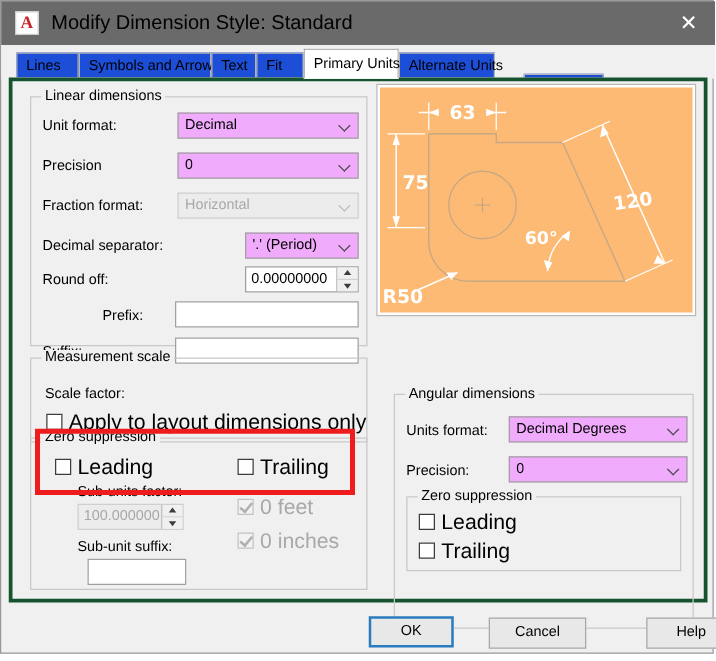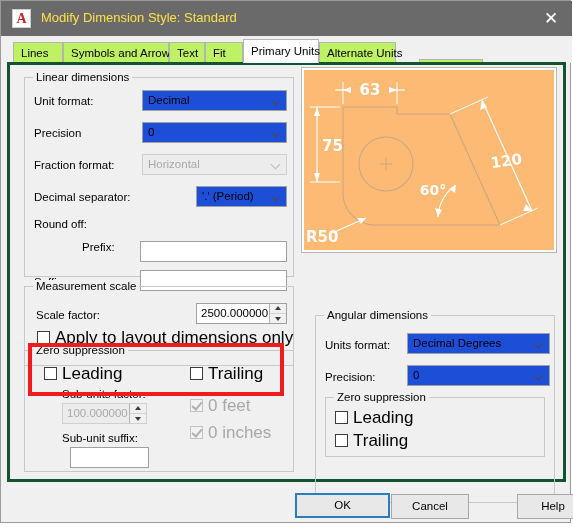--- a/index.html
+++ b/index.html
@@ -50,22 +50,22 @@
     line-height: 17px;
     text-align: center;
     font-family: "Liberation Serif", serif;
     font-weight: bold;
     font-size: 14px;
     color: #cc2229;
   }
   #title-text {
     position: absolute;
     left: 40px; top: 9px;
-    color: #fde047;
-    font-size: 13px;
+    color: #000000;
+    font-size: 16px;
     white-space: nowrap;
   }
   #close-btn {
     position: absolute;
     right: 6px; top: 5px;
     width: 30px; height: 25px;
     color: #ffffff;
     font-size: 17px;
     line-height: 25px;
     text-align: center;
@@ -78,21 +78,21 @@
     left: 0; top: 35px;
     width: 571px; height: 27px;
     background: #f0f0f0;
   }
   .tab {
     position: absolute;
     top: 6px;
     height: 21px;
     line-height: 20px;
     padding: 0 7px;
-    background: #bef264;
+    background: #1d4ed8;
     border: 1px solid #b4b4b4;
     border-bottom: 1px solid #b4b4b4;
     box-sizing: border-box;
     white-space: nowrap;
     font-size: 11.5px;
     cursor: pointer;
   }
   .tab.active {
     top: 3px;
     height: 24px;
@@ -133,21 +133,21 @@
     white-space: nowrap;
     font-size: 11.5px;
     line-height: 14px;
   }
   .lbl.dim { color: #a0a0a0; }
 
   
   .combo {
     position: absolute;
     height: 21px;
-    background: #1d4ed8;
+    background: #f0abfc;
     border: 1px solid #a0a0a0;
     box-sizing: border-box;
     cursor: pointer;
   }
   .combo .val {
     position: absolute;
     left: 5px; top: 2px;
     font-size: 11.5px;
     line-height: 15px;
     white-space: nowrap;
@@ -362,43 +362,43 @@
       <div class="arrow"></div>
     </div>
 
     <div class="lbl" style="left:24px;top:125px;">Decimal separator:</div>
     <div class="combo" style="left:186px;top:121px;width:91px;">
       <div class="val">'.' (Period)</div>
       <div class="arrow"></div>
     </div>
 
     <div class="lbl" style="left:24px;top:152px;">Round off:</div>
-
-    <div class="lbl" style="left:24px;top:175px;padding-left:48px;">Prefix:</div>
-    <div class="tinput" style="left:130px;top:176px;width:147px;">
-      <div class="val"></div>
-    </div>
-
-    <div class="lbl" style="left:24px;top:210px;">Suffix:</div>
-    <div class="tinput" style="left:130px;top:205px;width:147px;">
-      <div class="val"></div>
-    </div>
-
-    <div class="group" style="left:14px;top:221px;width:270px;height:80px;">
-      <div class="legend">Measurement scale</div>
-    </div>
-
-    <div class="lbl" style="left:26px;top:243px;">Scale factor:</div>
-    <div class="spin" style="left:186px;top:238px;width:91px;">
-      <div class="val">2500.000000</div>
+    <div class="spin" style="left:186px;top:148px;width:91px;">
+      <div class="val">0.00000000</div>
       <div class="btns">
         <div class="up"></div>
         <div class="dn"></div>
       </div>
     </div>
+
+    <div class="lbl" style="left:24px;top:181px;padding-left:48px;">Prefix:</div>
+    <div class="tinput" style="left:130px;top:176px;width:147px;">
+      <div class="val"></div>
+    </div>
+
+    <div class="lbl" style="left:24px;top:210px;">Suffix:</div>
+    <div class="tinput" style="left:130px;top:205px;width:147px;">
+      <div class="val"></div>
+    </div>
+
+    <div class="group" style="left:14px;top:221px;width:270px;height:68px;">
+      <div class="legend">Measurement scale</div>
+    </div>
+
+    <div class="lbl" style="left:26px;top:243px;">Scale factor:</div>
 
     <div class="chk" style="left:27px;top:265px;">
       <div class="box"></div>
       <div class="txt">Apply to layout dimensions only</div>
     </div>
 
     <div class="group" style="left:14px;top:285px;width:270px;height:122px;">
       <div class="legend">Zero suppression</div>
     </div>
 
@@ -523,19 +523,19 @@
 
         <g stroke="#ffffff" stroke-width="1.1">
           <line x1="28" y1="163" x2="62" y2="148"></line>
         </g>
         <polygon points="62,148 53,148 57,154" fill="#ffffff"></polygon>
         <text x="2" y="172" fill="#ffffff" font-family="DejaVu Sans, sans-serif" font-size="15" font-weight="bold">R50</text>
       </svg>
     </div>
   </div>
 
-  <div class="btn primary" style="left:294px;top:492px;width:95px;">
+  <div class="btn primary" style="left:294px;top:492px;width:68px;">
     <div class="inner">OK</div>
   </div>
   <div class="btn" style="left:390px;top:493px;width:78px;">Cancel</div>
   <div class="btn" style="left:484px;top:493px;width:72px;margin-left:32px;">Help</div>
 
 </div>
 
 </body></html>

